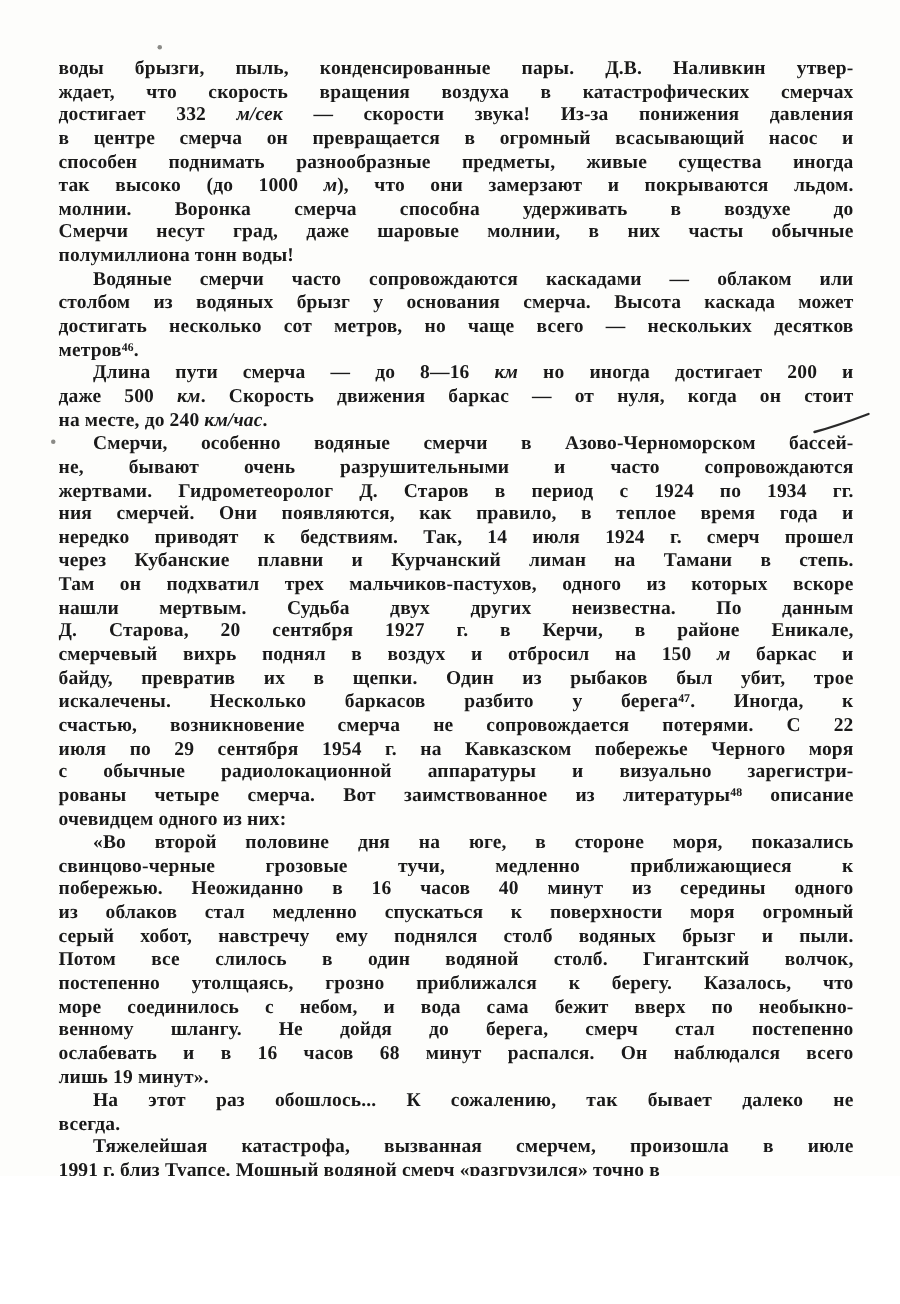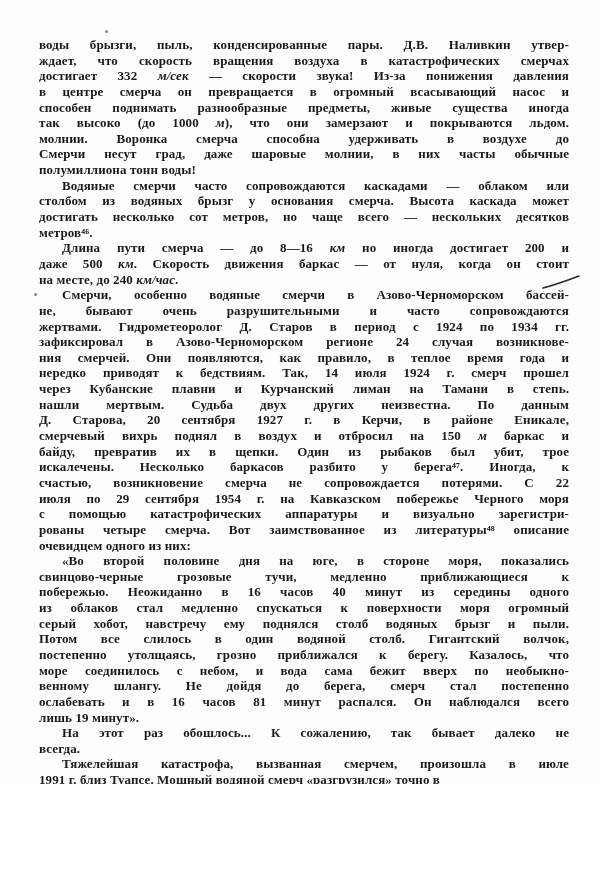--- a/index.html
+++ b/index.html
@@ -94,46 +94,46 @@
       </div>
       <div class="para">
         <div class="line indent"><span>Длина пути смерча — до 8—16 </span><i>км</i><span> но иногда достигает 200 и</span></div>
         <div class="line"><span>даже 500 </span><i>км</i><span>. Скорость движения баркас — от нуля, когда он стоит</span></div>
         <div class="line last"><span>на месте, до 240 </span><i>км/час</i><span>.</span></div>
       </div>
       <div class="para">
         <div class="line indent"><span>Смерчи, особенно водяные смерчи в Азово-Черноморском бассей-</span></div>
         <div class="line"><span>не, бывают очень разрушительными и часто сопровождаются</span></div>
         <div class="line"><span>жертвами. Гидрометеоролог Д. Старов в период с 1924 по 1934 гг.</span></div>
-        <div class="line"><span>зафиксировал в Азово-Черноморском регионе 24 случая возникнове-</span></div>
         <div class="line"><span>ния смерчей. Они появляются, как правило, в теплое время года и</span></div>
         <div class="line"><span>нередко приводят к бедствиям. Так, 14 июля 1924 г. смерч прошел</span></div>
         <div class="line"><span>через Кубанские плавни и Курчанский лиман на Тамани в степь.</span></div>
+        <div class="line"><span>Там он подхватил трех мальчиков-пастухов, одного из которых вскоре</span></div>
         <div class="line"><span>нашли мертвым. Судьба двух других неизвестна. По данным</span></div>
         <div class="line"><span>Д. Старова, 20 сентября 1927 г. в Керчи, в районе Еникале,</span></div>
         <div class="line"><span>смерчевый вихрь поднял в воздух и отбросил на 150 </span><i>м</i><span> баркас и</span></div>
         <div class="line"><span>байду, превратив их в щепки. Один из рыбаков был убит, трое</span></div>
         <div class="line"><span>искалечены. Несколько баркасов разбито у берега⁴⁷. Иногда, к</span></div>
         <div class="line"><span>счастью, возникновение смерча не сопровождается потерями. С 22</span></div>
         <div class="line"><span>июля по 29 сентября 1954 г. на Кавказском побережье Черного моря</span></div>
-        <div class="line"><span>с помощью катастрофических аппаратуры и визуально зарегистри-</span></div>
+        <div class="line"><span>с обычные радиолокационной аппаратуры и визуально зарегистри-</span></div>
         <div class="line"><span>рованы четыре смерча. Вот заимствованное из литературы⁴⁸ описание</span></div>
         <div class="line last"><span>очевидцем одного из них:</span></div>
       </div>
       <div class="para">
         <div class="line indent"><span>«Во второй половине дня на юге, в стороне моря, показались</span></div>
         <div class="line"><span>свинцово-черные грозовые тучи, медленно приближающиеся к</span></div>
         <div class="line"><span>побережью. Неожиданно в 16 часов 40 минут из середины одного</span></div>
         <div class="line"><span>из облаков стал медленно спускаться к поверхности моря огромный</span></div>
         <div class="line"><span>серый хобот, навстречу ему поднялся столб водяных брызг и пыли.</span></div>
         <div class="line"><span>Потом все слилось в один водяной столб. Гигантский волчок,</span></div>
         <div class="line"><span>постепенно утолщаясь, грозно приближался к берегу. Казалось, что</span></div>
         <div class="line"><span>море соединилось с небом, и вода сама бежит вверх по необыкно-</span></div>
         <div class="line"><span>венному шлангу. Не дойдя до берега, смерч стал постепенно</span></div>
-        <div class="line"><span>ослабевать и в 16 часов 81 минут распался. Он наблюдался всего</span></div>
+        <div class="line"><span>ослабевать и в 16 часов 68 минут распался. Он наблюдался всего</span></div>
         <div class="line last"><span>лишь 19 минут».</span></div>
       </div>
       <div class="para">
         <div class="line indent"><span>На этот раз обошлось... К сожалению, так бывает далеко не</span></div>
         <div class="line last"><span>всегда.</span></div>
       </div>
       <div class="para">
         <div class="line indent"><span>Тяжелейшая катастрофа, вызванная смерчем, произошла в июле</span></div>
         <div class="line last"><span>1991 г. близ Туапсе. Мощный водяной смерч «разгрузился» точно в</span></div>
       </div>

